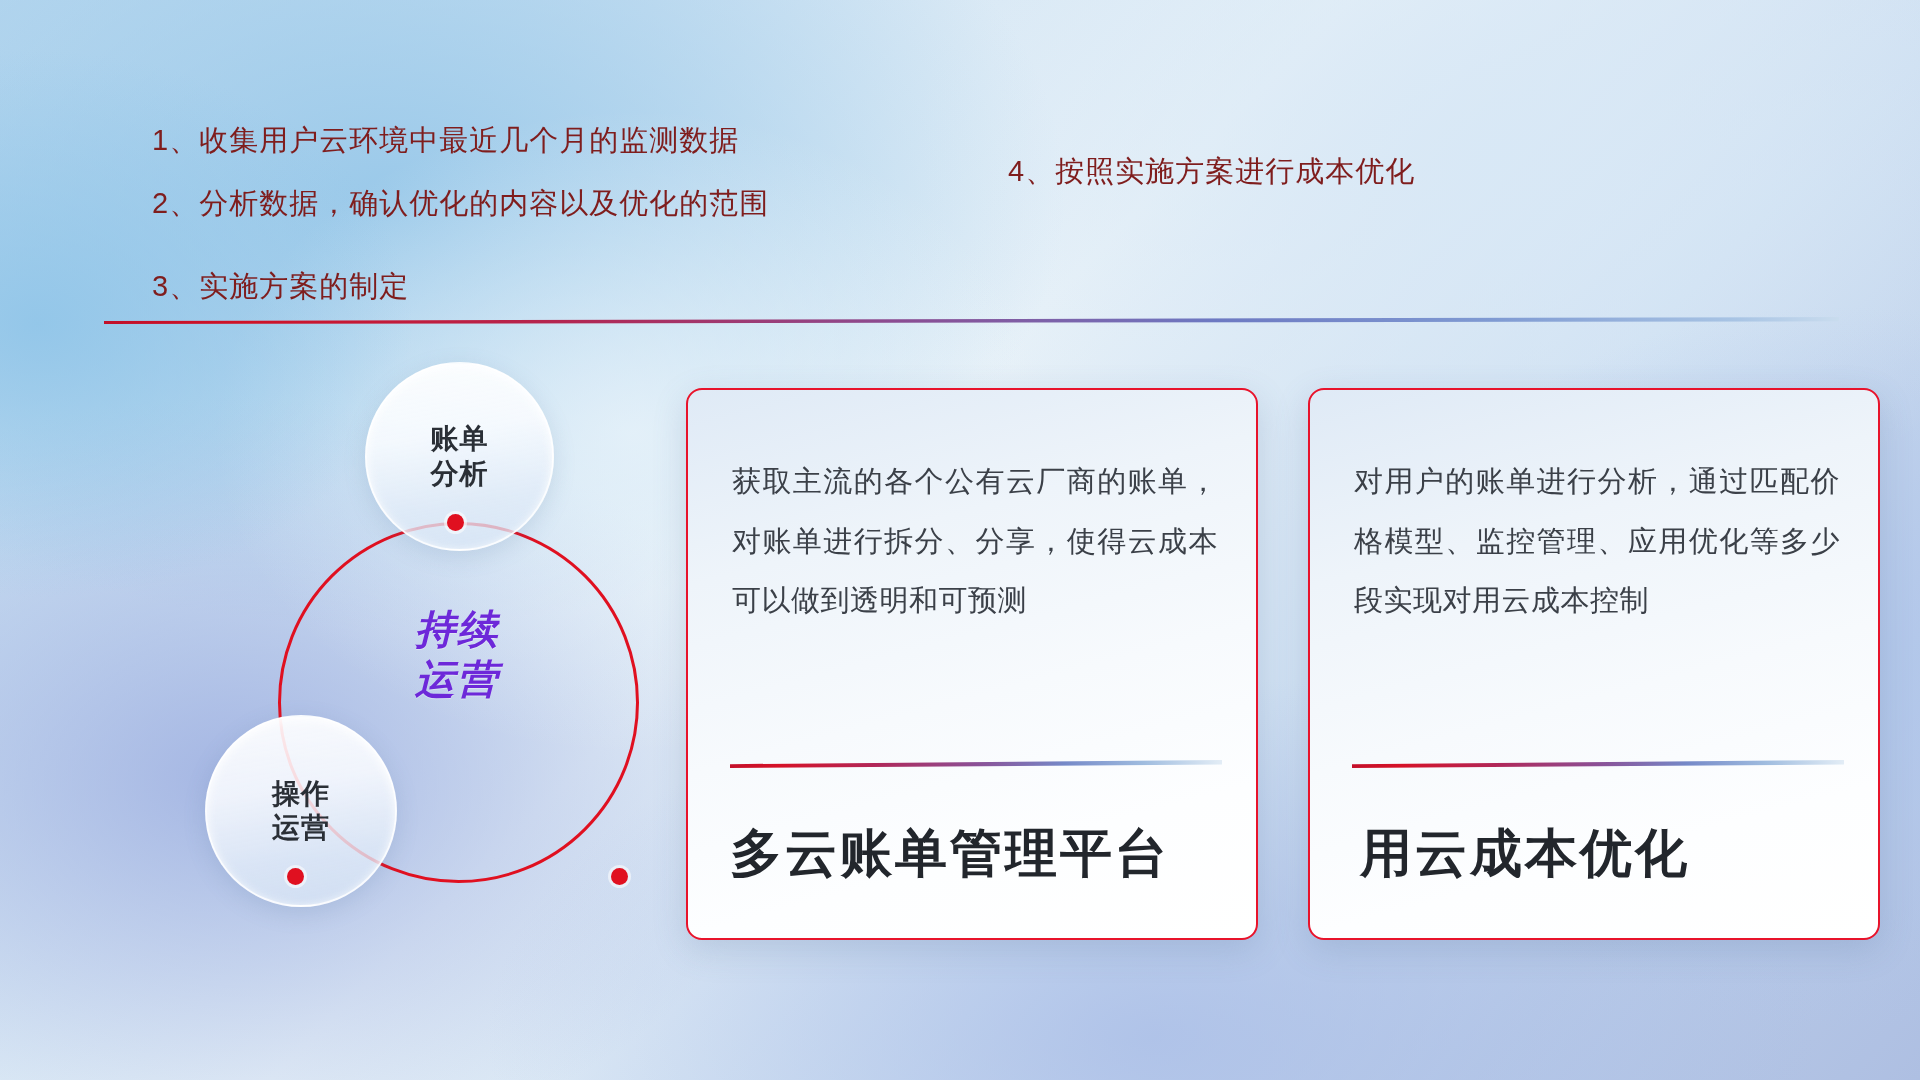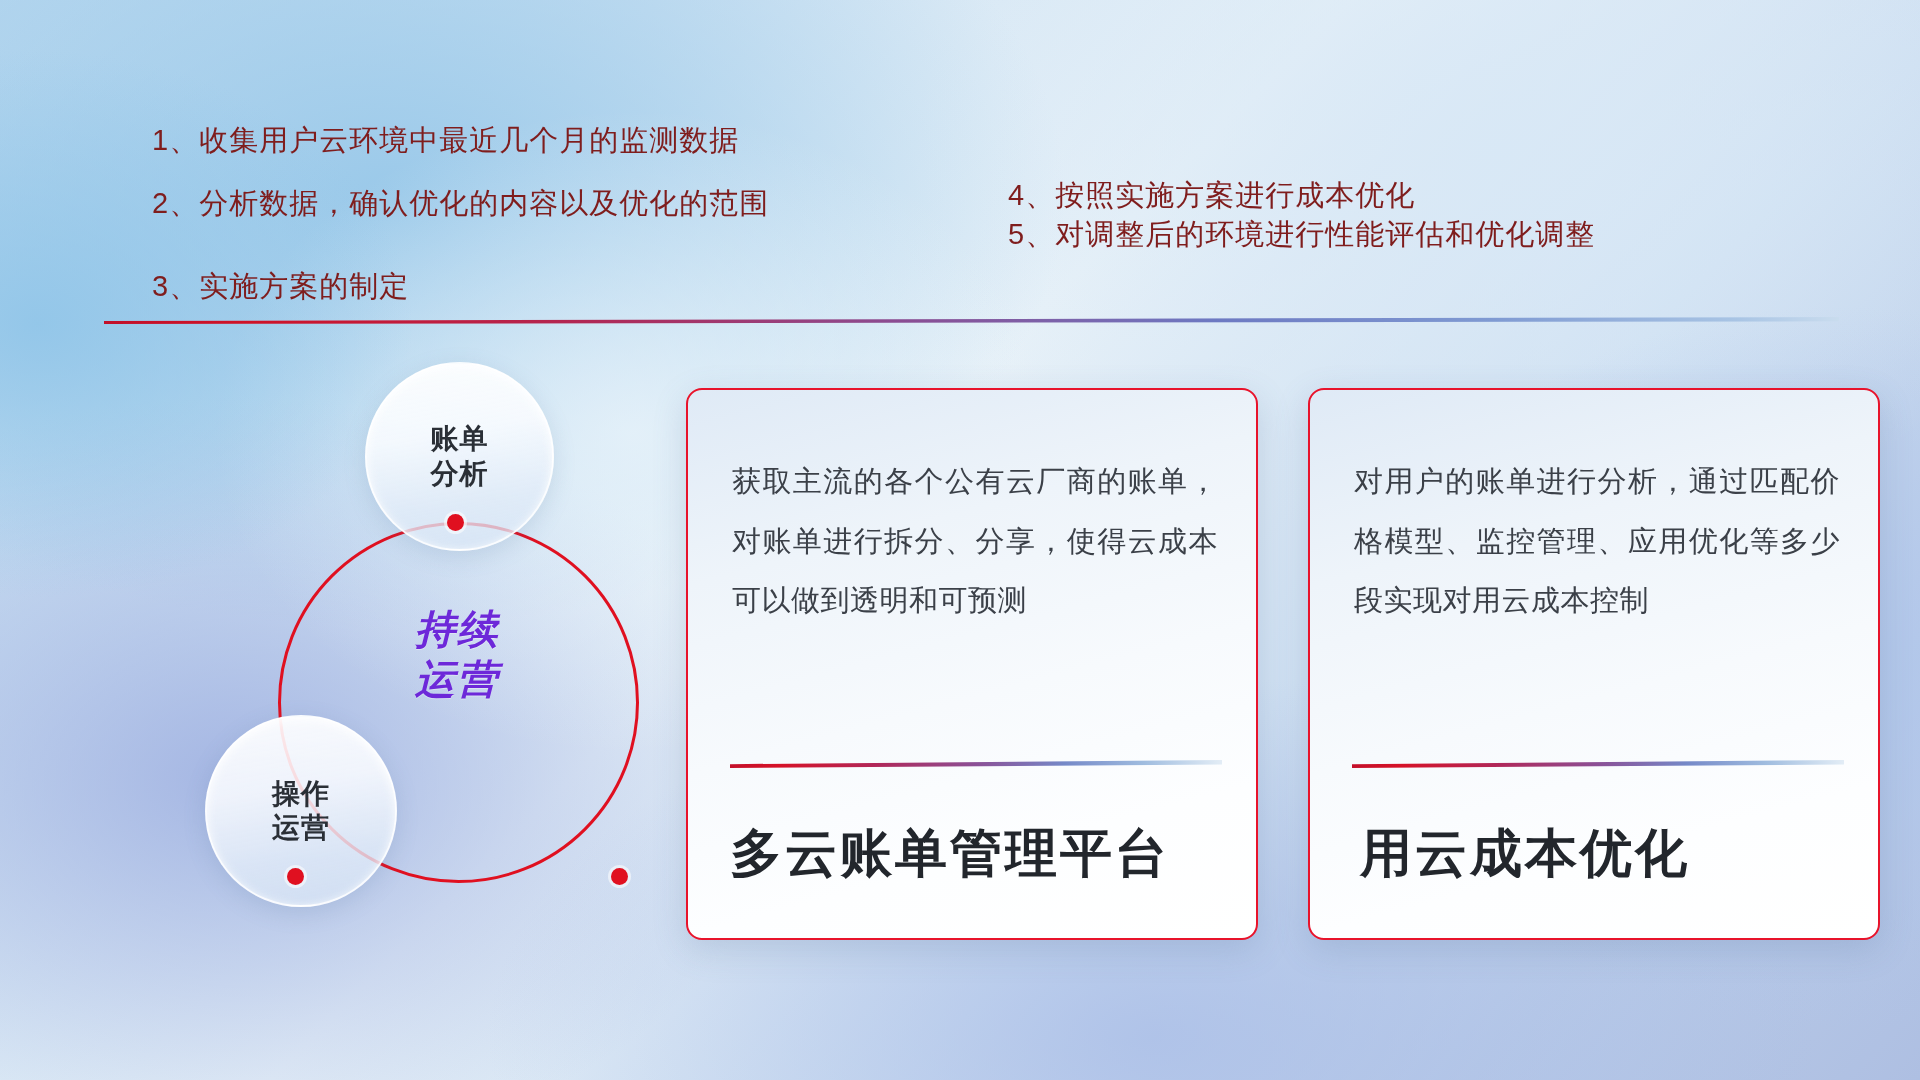--- a/index.html
+++ b/index.html
@@ -27,21 +27,21 @@
     position:absolute;
     color:#7f1d1d;
     font-size:29px;
     letter-spacing:1px;
     white-space:nowrap;
     font-weight:400;
   }
   .col-a{left:152px;}
   .col-b{left:1008px;}
   .r1{top:121px;} .r2{top:184px;} .r3{top:247px;margin-top:20px;}
-  .rb1{top:152px;margin-top:24px;} .rb2{top:215px;}
+  .rb1{top:152px;} .rb2{top:215px;}
 
   
   #divider{
     position:absolute;left:104px;top:317px;width:1735px;height:9px;
   }
   #divider .bar{
     position:absolute;left:0;top:0;width:100%;height:7px;
     background:linear-gradient(90deg,#c1102a 0%,#cf1227 8%,#b4254f 26%,#8a4d93 46%,#6d79c2 64%,#7f9ad2 80%,#a8c4e4 94%,#c9dcee 100%);
     clip-path:polygon(0 58%,100% 0,100% 62%,0 100%);
   }
@@ -131,21 +131,20 @@
   <div class="bgl b6"></div>
   <div class="bgl b7"></div>
   <div class="bgl b8"></div>
 </div>
 
 <div id="toplist">
   <div class="li col-a r1">1、收集用户云环境中最近几个月的监测数据</div>
   <div class="li col-a r2">2、分析数据，确认优化的内容以及优化的范围</div>
   <div class="li col-a r3">3、实施方案的制定</div>
   <div class="li col-b rb1">4、按照实施方案进行成本优化</div>
-  <div class="li col-b rb2">5、对调整后的环境进行性能评估和优化调整</div>
 </div>
 
 <div id="divider">
   <span class="bar"></span>
 </div>
 
 <div id="venn">
   <div class="circ ring"></div>
 
   <div class="circ bub bub-top">

